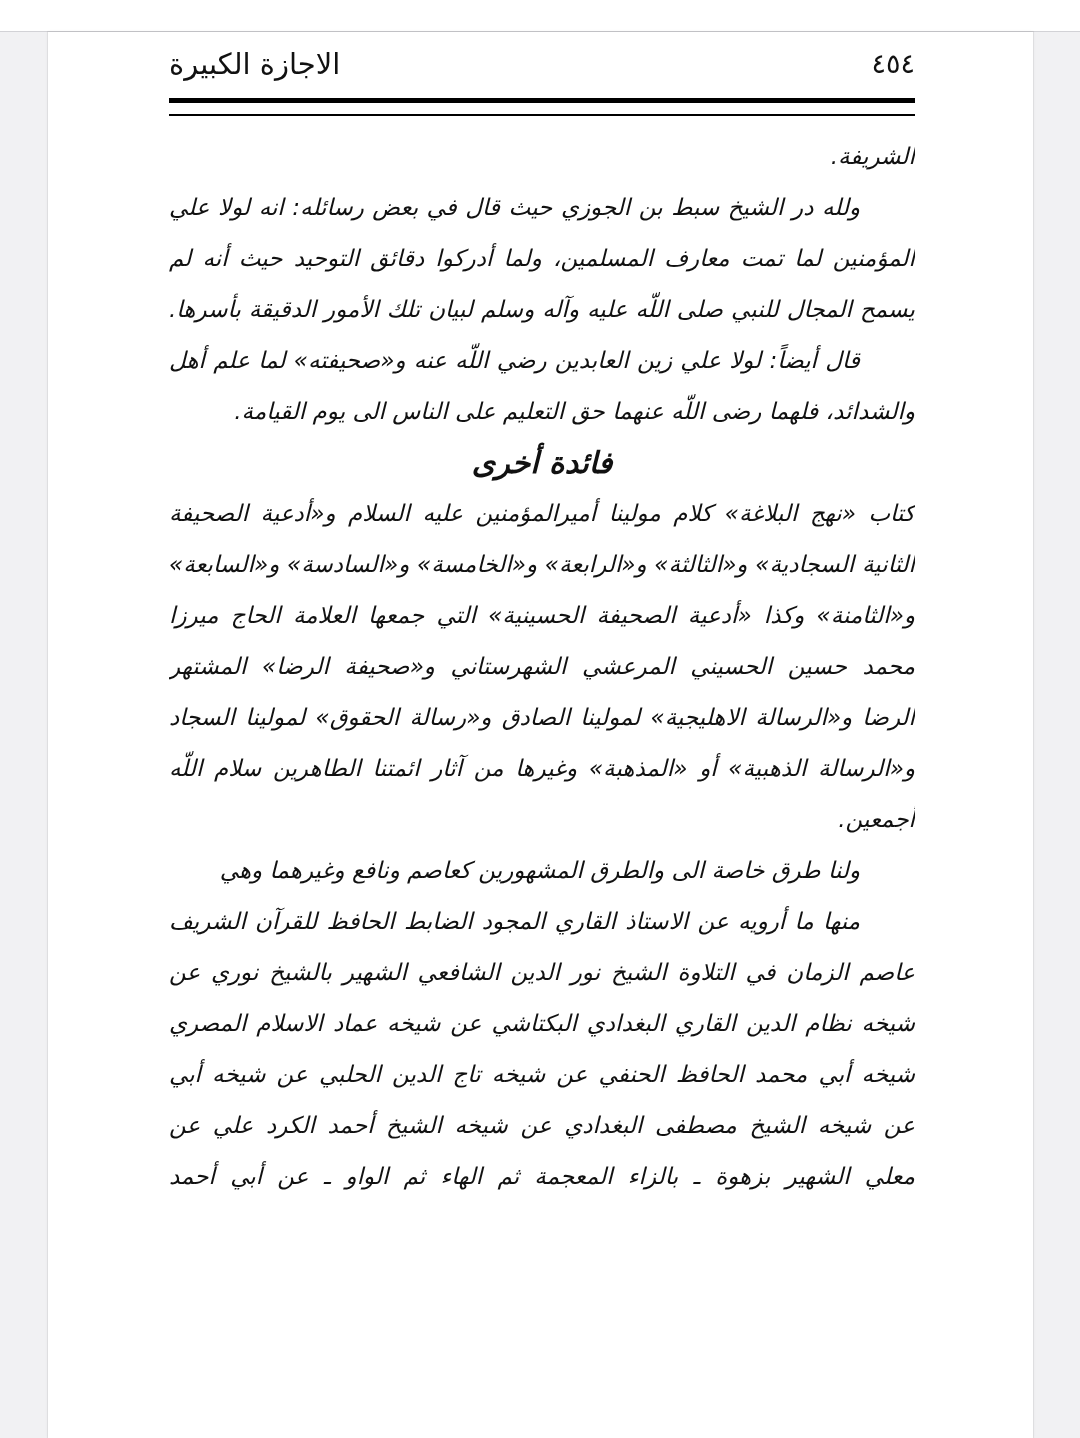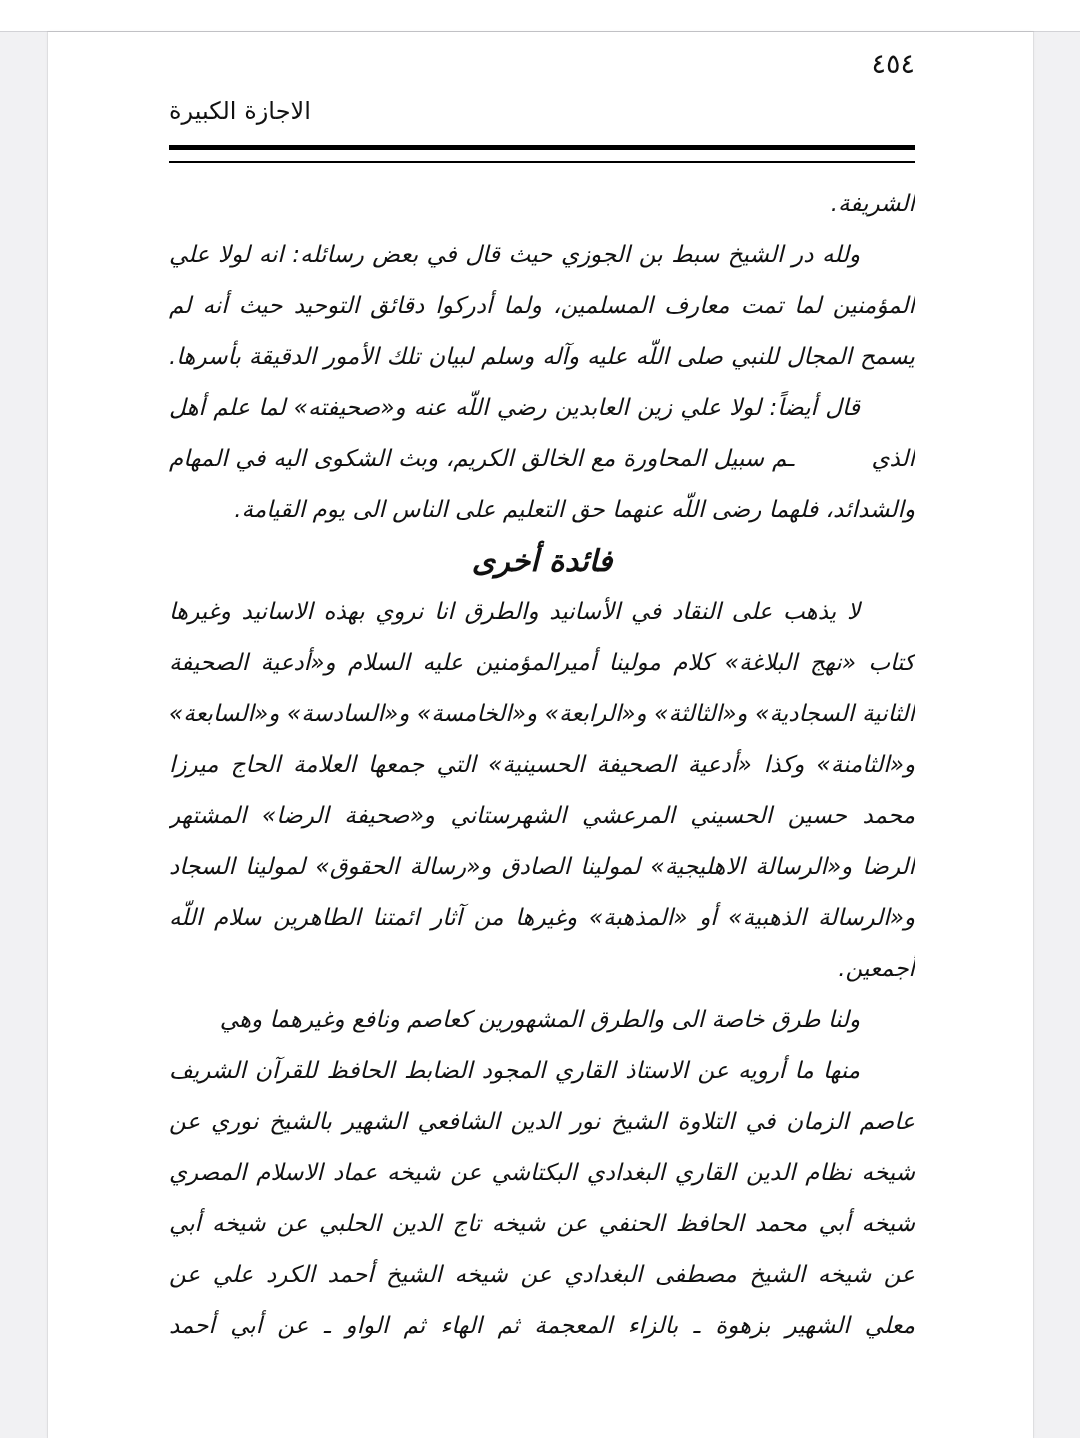--- a/index.html
+++ b/index.html
@@ -24,21 +24,21 @@
     padding:14px 118px 0 121px;
     direction:rtl;
     color:#111111;
   }
   .page-header{
     display:flex;justify-content:space-between;align-items:flex-start;
     direction:rtl;
     font-size:28px;line-height:36px;
   }
   .page-num{font-size:27px;letter-spacing:1px;}
-  .book-title{font-size:24px;margin-top:47px;}
+  .book-title{font-size:29px;}
   .rules{margin-top:16px;}
   .rule-thick{height:5px;background:#000000;}
   .rule-thin{height:2px;background:#000000;margin-top:11px;}
   .page-body{
     margin-top:15px;
     font-size:23px;
     font-style:italic;
   }
   .line{
     height:51px;line-height:51px;
@@ -72,24 +72,22 @@
         <div class="rule-thick"></div>
         <div class="rule-thin"></div>
       </div>
 
       <div class="page-body">
           <div class="line end">الشريفة.</div>
           <div class="line full indent">ولله در الشيخ سبط بن الجوزي حيث قال في بعض رسائله: انه لولا علي أمير</div>
           <div class="line full">المؤمنين لما تمت معارف المسلمين، ولما أدركوا دقائق التوحيد حيث أنه لم</div>
           <div class="line full">يسمح المجال للنبي صلى اللّه عليه وآله وسلم لبيان تلك الأمور الدقيقة بأسرها.</div>
           <div class="line full indent">قال أيضاً: لولا علي زين العابدين رضي اللّه عنه و«صحيفته» لما علم أهل</div>
-          <div class="line full">الذي&nbsp;&nbsp;&nbsp;&nbsp;&nbsp;&nbsp;&nbsp;&nbsp;&nbsp;&nbsp;ـم سبيل المحاورة مع الخالق الكريم، وبث الشكوى اليه في المهام</div>
           <div class="line end">والشدائد، فلهما رضى اللّه عنهما حق التعليم على الناس الى يوم القيامة.</div>
           <div class="line heading">فائدة أخرى</div>
-          <div class="line full indent">لا يذهب على النقاد في الأسانيد والطرق انا نروي بهذه الاسانيد وغيرها</div>
           <div class="line full">كتاب «نهج البلاغة» كلام مولينا أميرالمؤمنين عليه السلام و«أدعية الصحيفة</div>
           <div class="line full">الثانية السجادية» و«الثالثة» و«الرابعة» و«الخامسة» و«السادسة» و«السابعة»</div>
           <div class="line full">و«الثامنة» وكذا «أدعية الصحيفة الحسينية» التي جمعها العلامة الحاج ميرزا</div>
           <div class="line full">محمد حسين الحسيني المرعشي الشهرستاني و«صحيفة الرضا» المشتهر بمسند</div>
           <div class="line full">الرضا و«الرسالة الاهليجية» لمولينا الصادق و«رسالة الحقوق» لمولينا السجاد</div>
           <div class="line full">و«الرسالة الذهبية» أو «المذهبة» وغيرها من آثار ائمتنا الطاهرين سلام اللّه عليهم</div>
           <div class="line end">أجمعين.</div>
           <div class="line end indent">ولنا طرق خاصة الى والطرق المشهورين كعاصم ونافع وغيرهما وهي كثيرة.</div>
           <div class="line full indent">منها ما أرويه عن الاستاذ القاري المجود الضابط الحافظ للقرآن الشريف</div>
           <div class="line full">عاصم الزمان في التلاوة الشيخ نور الدين الشافعي الشهير بالشيخ نوري عن</div>

